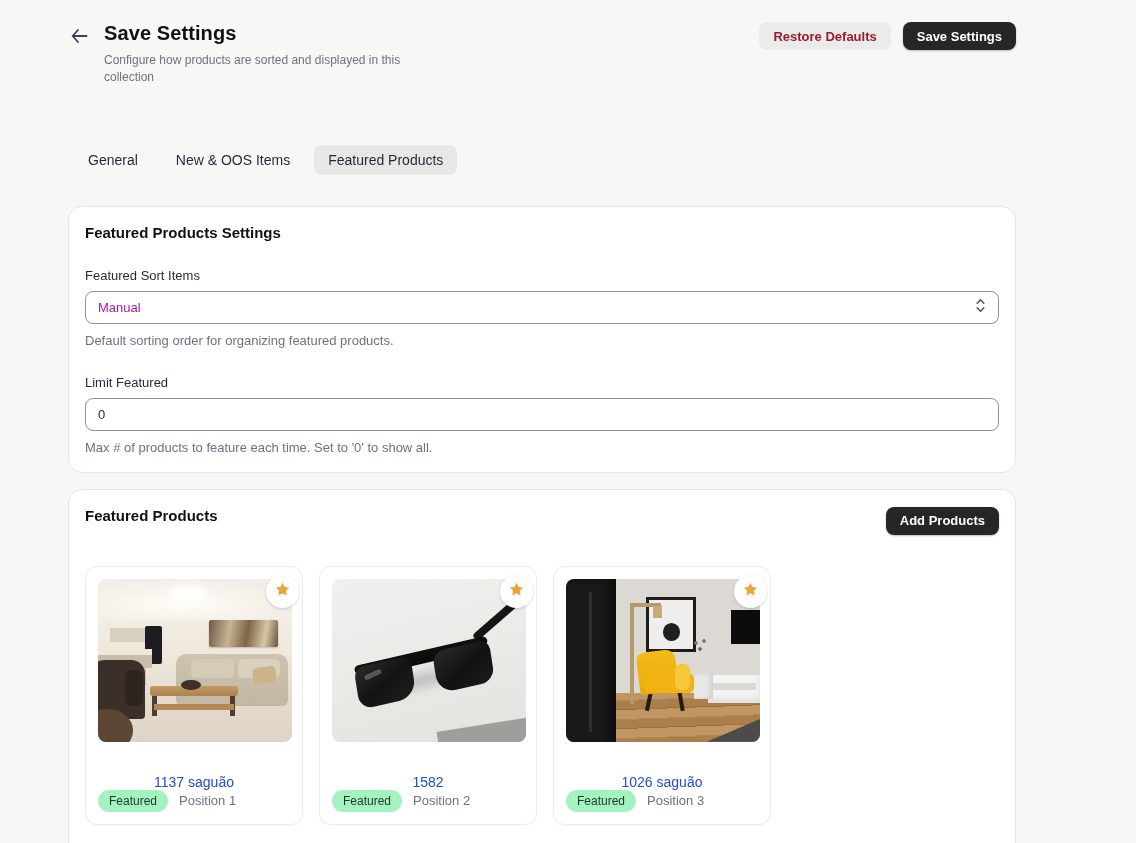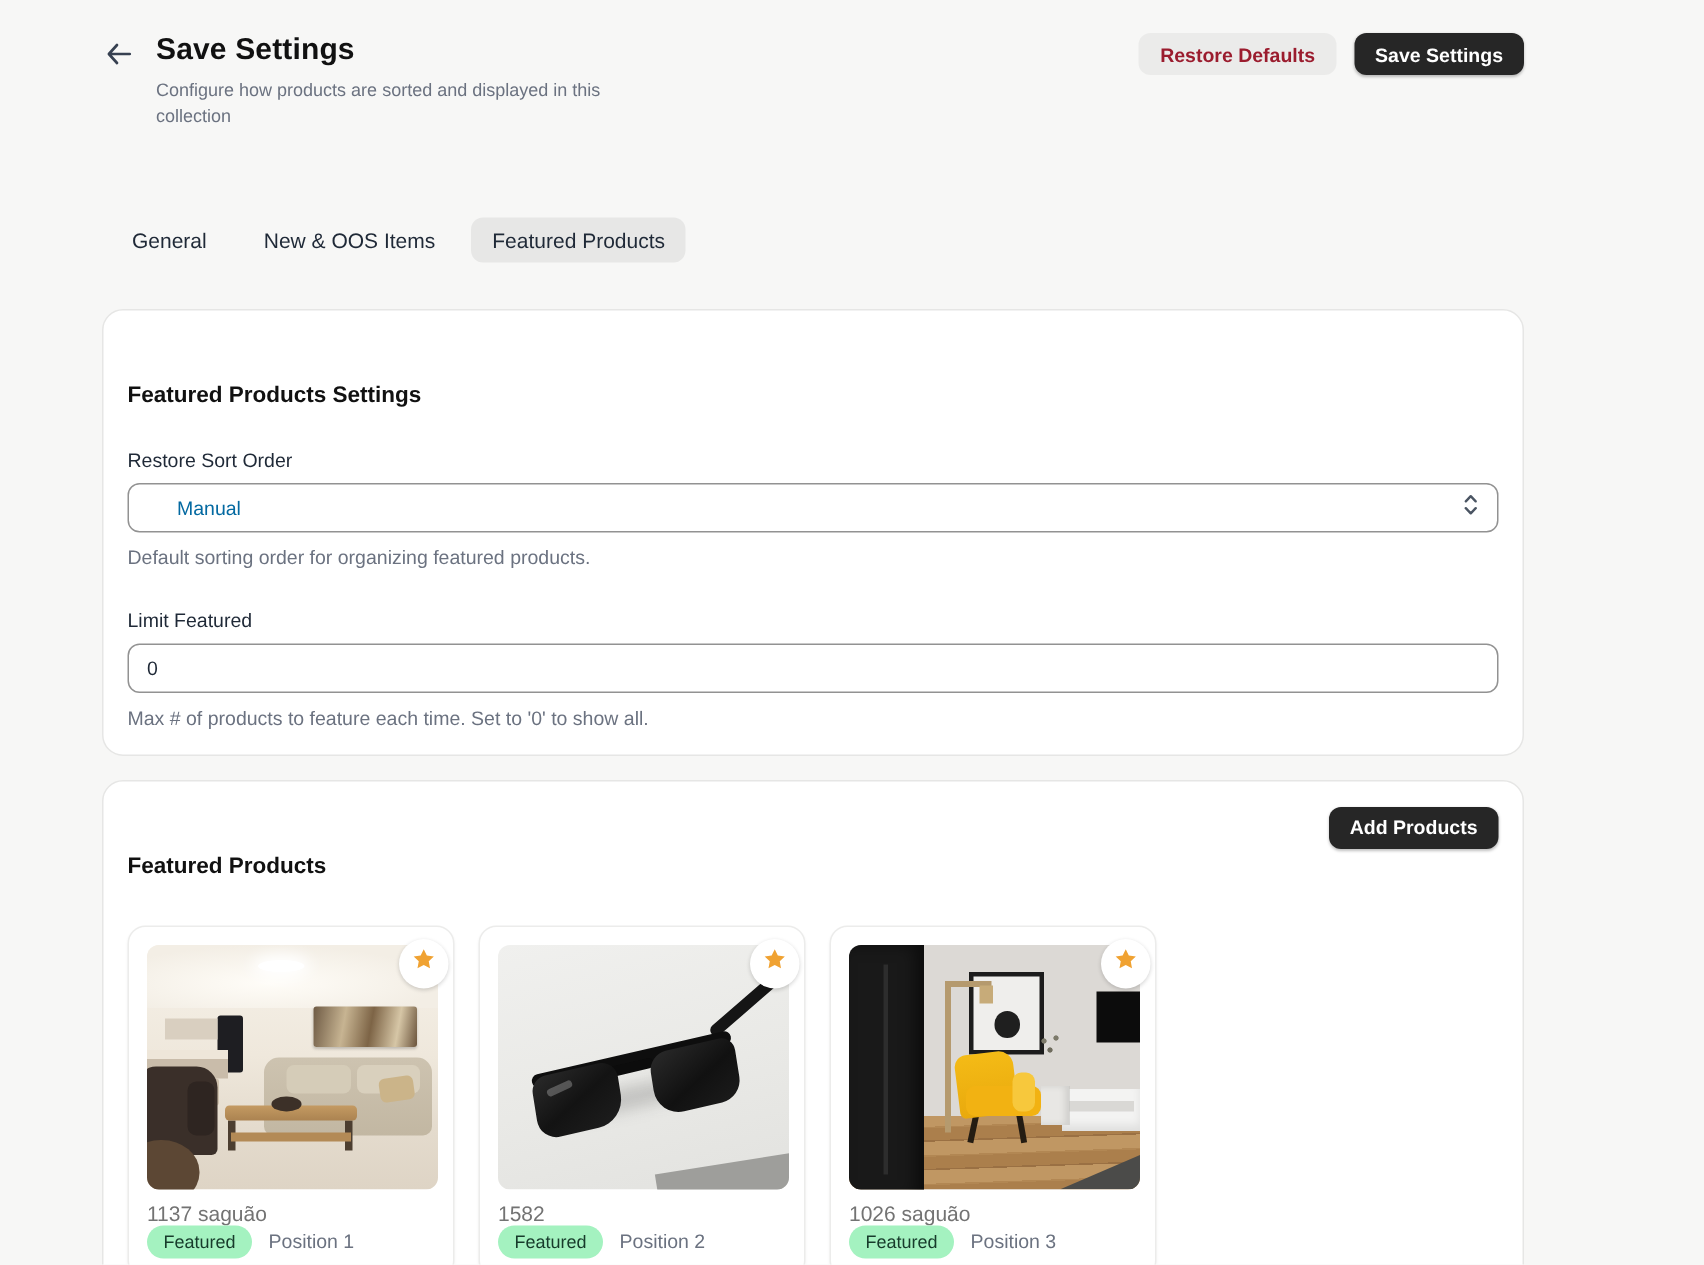--- a/index.html
+++ b/index.html
@@ -25,51 +25,51 @@
   .btn-dark { background:#262626; color:#fff; box-shadow:0 1px 2px rgba(0,0,0,.25); }
 
   
   .tabs { display:flex; align-items:center; gap:10px; margin-top:58px; padding-left:6px; }
   .tab { font-size:14px; color:#1f2937; padding:7px 14px; border-radius:8px; background:transparent; border:none; cursor:pointer; font-family:inherit; }
   .tab.active { background:#e7e7e6; font-weight:500; }
 
   
   .card { background:#fff; border:1px solid #e6e6e5; border-radius:14px; margin-top:31px; padding:17px 16px; }
   .card + .card { margin-top:16px; }
-  .card-title { font-size:15px; font-weight:700; color:#111;margin-top:31px; }
+  .card-title { font-size:15px; font-weight:700; color:#111; }
 
   
   .form-group { margin-top:27px; }
   .form-label { display:block; font-size:13px; color:#1f2937; margin-bottom:8px; }
   .select-control {
     width:100%; height:33px; background:#fff; border:1px solid #929292; border-radius:8px;
     display:flex; align-items:center; justify-content:space-between; padding:0 12px; cursor:pointer;
   }
-  .select-control span { font-size:13px; color:#0369a1;margin-left:20px; }
+  .select-control span { font-size:13px; color:#a21caf; }
   .text-input {
     width:100%; height:33px; background:#fff; border:1px solid #929292; border-radius:8px;
     padding:0 12px; font-size:13px; color:#1f2937; font-family:inherit;
   }
   .help-text { font-size:13px; color:#6b7280; margin-top:9px; }
 
   
   .card-head-row { display:flex; justify-content:space-between; align-items:flex-start; }
   .card-sub { font-size:13px; color:#6b7280; margin-top:12px; }
   .product-grid { display:flex; gap:16px; margin-top:31px; margin-bottom:14px; }
   .product-card {
     width:218px; background:#fff; border:1px solid #ececeb; border-radius:12px;
     box-shadow:0 1px 2px rgba(0,0,0,.04); padding:12px; cursor:grab;
   }
   .image-wrap { position:relative; width:194px; height:163px; }
   .image-clip { position:absolute; inset:0; border-radius:8px; overflow:hidden; }
   .star-badge {
     position:absolute; top:-4px; right:-7px; width:33px; height:33px; border-radius:50%;
     background:#fff; box-shadow:0 1px 3px rgba(0,0,0,.18); display:flex; align-items:center; justify-content:center; z-index:2;
   }
-  .product-name { font-size:14px; color:#737373; margin-top:8px; }
+  .product-name { font-size:14px; color:#1d4ed8; margin-top:32px;text-align:center; }
   .badge-row { display:flex; align-items:center; gap:11px; }
   .pill-featured { background:#a4f2c0; color:#173b2b; font-size:12px; padding:4px 11px; border-radius:999px; }
   .position-text { font-size:13px; color:#6b7280; }
 
   
   .scene { position:absolute; inset:0; }
   .scene div { position:absolute; }
 
   
   .s1 { background:linear-gradient(180deg,#f6f1e9 0%,#efe8dc 45%,#e4dbcd 75%,#ded4c5 100%); }
@@ -160,21 +160,21 @@
   <div class="tabs">
     <button class="tab">General</button>
     <button class="tab">New &amp; OOS Items</button>
     <button class="tab active">Featured Products</button>
   </div>
 
   <div class="card">
     <div class="card-title">Featured Products Settings</div>
 
     <div class="form-group">
-      <label class="form-label">Restore Sort Order</label>
+      <label class="form-label">Featured Sort Items</label>
       <div class="select-control">
         <span>Manual</span>
         <span>
           <svg width="11" height="15" viewBox="0 0 11 15" fill="none">
             <path d="M2.2 5.2 L5.5 1.8 L8.8 5.2" stroke="#4b5563" stroke-width="1.6" stroke-linecap="round" stroke-linejoin="round"></path>
             <path d="M2.2 9.8 L5.5 13.2 L8.8 9.8" stroke="#4b5563" stroke-width="1.6" stroke-linecap="round" stroke-linejoin="round"></path>
           </svg>
         </span>
       </div>
       <div class="help-text">Default sorting order for organizing featured products.</div>

